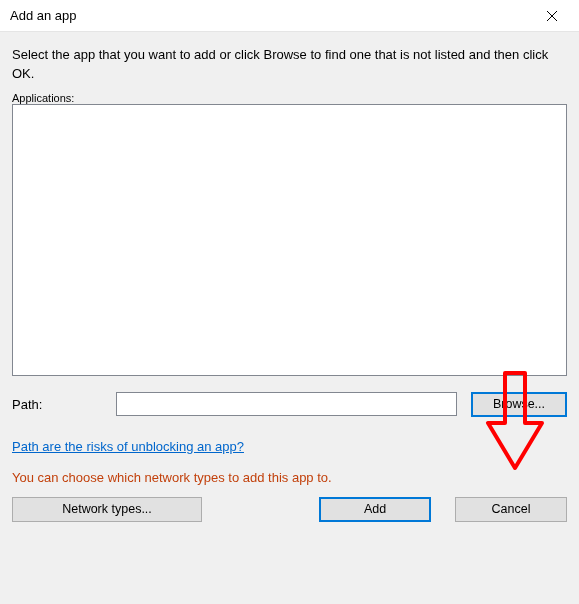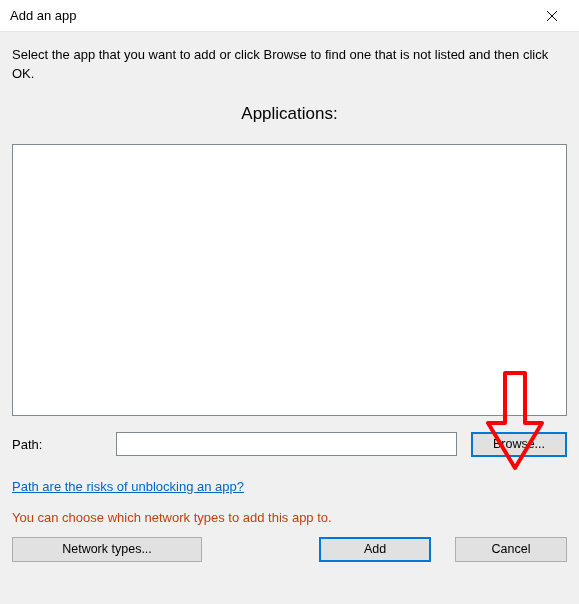--- a/index.html
+++ b/index.html
@@ -39,27 +39,26 @@
     .content {
       background: #f0f0f0;
       padding: 14px 12px 12px 12px;
       height: calc(604px - 32px);
       position: relative;
     }
     .instruction {
       font-size: 13px;
       color: #000;
       line-height: 1.45;
-      margin-bottom: 20px;
+      margin-bottom: 8px;
     }
     .apps-label {
-      font-size: 17px;
+      font-size: 11px;
       color: #000;
-      margin-bottom: 20px;
-      text-align: center;
+      margin-bottom: 0;
     }
     .apps-list {
       background: #fff;
       border: 1px solid #828790;
       width: 100%;
       height: 272px;
       margin-bottom: 16px;
     }
     .path-row {
       display: flex;

